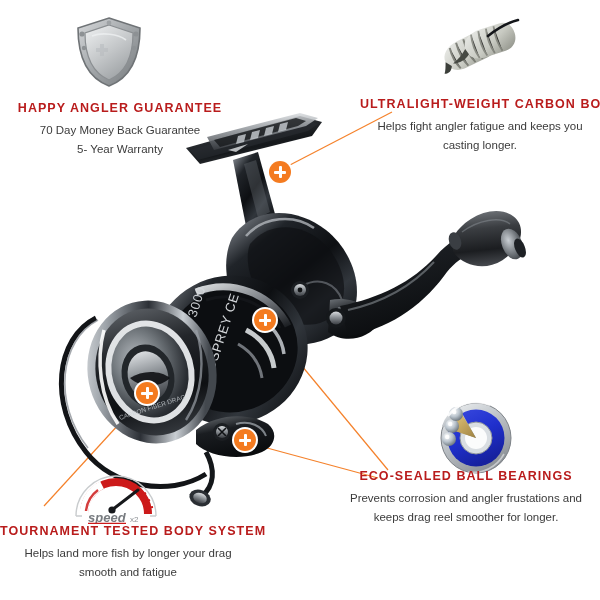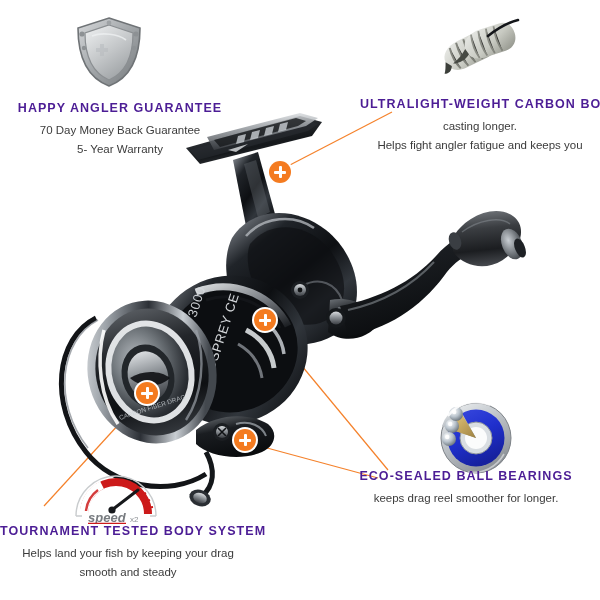--- a/index.html
+++ b/index.html
@@ -12,21 +12,21 @@
   }
   #stage{position:absolute;left:0;top:0;width:600px;height:600px;overflow:hidden;}
 
   
   .callout{position:absolute;}
   .callout .cl-title{
     font-family:"Liberation Sans", sans-serif;
     font-weight:bold;
     font-size:12.5px;
     letter-spacing:1.05px;
-    color:#4c1d95;
+    color:#b91c1c;
     white-space:nowrap;
     line-height:16px;
   }
   .callout .cl-body{
     font-family:"Liberation Sans", sans-serif;
     font-size:11.5px;
     color:#3b3b3b;
     line-height:19px;
     margin-top:5px;
     white-space:nowrap;
@@ -397,33 +397,34 @@
     <div class="cl-title">HAPPY ANGLER GUARANTEE</div>
     <div class="cl-body">
       <div>70 Day Money Back Guarantee</div>
       <div>5- Year Warranty</div>
     </div>
   </div>
 
   <div class="callout cl-right" id="callout-carbon-body">
     <div class="cl-title">ULTRALIGHT-WEIGHT CARBON BODY</div>
     <div class="cl-body">
+      <div>Helps fight angler fatigue and keeps you</div>
       <div>casting longer.</div>
-      <div>Helps fight angler fatigue and keeps you</div>
     </div>
   </div>
 
   <div class="callout cl-right" id="callout-ball-bearings">
     <div class="cl-title">ECO-SEALED BALL BEARINGS</div>
     <div class="cl-body">
+      <div>Prevents corrosion and angler frustations and</div>
       <div>keeps drag reel smoother for longer.</div>
     </div>
   </div>
 
   <div class="callout cl-left" id="callout-drag-system">
     <div class="cl-title">TOURNAMENT TESTED BODY SYSTEM</div>
     <div class="cl-body">
-      <div>Helps land your fish by keeping your drag</div>
-      <div>smooth and steady</div>
+      <div>Helps land more fish by longer your drag</div>
+      <div>smooth and fatigue</div>
     </div>
   </div>
 
 </div>
 
 </body></html>

